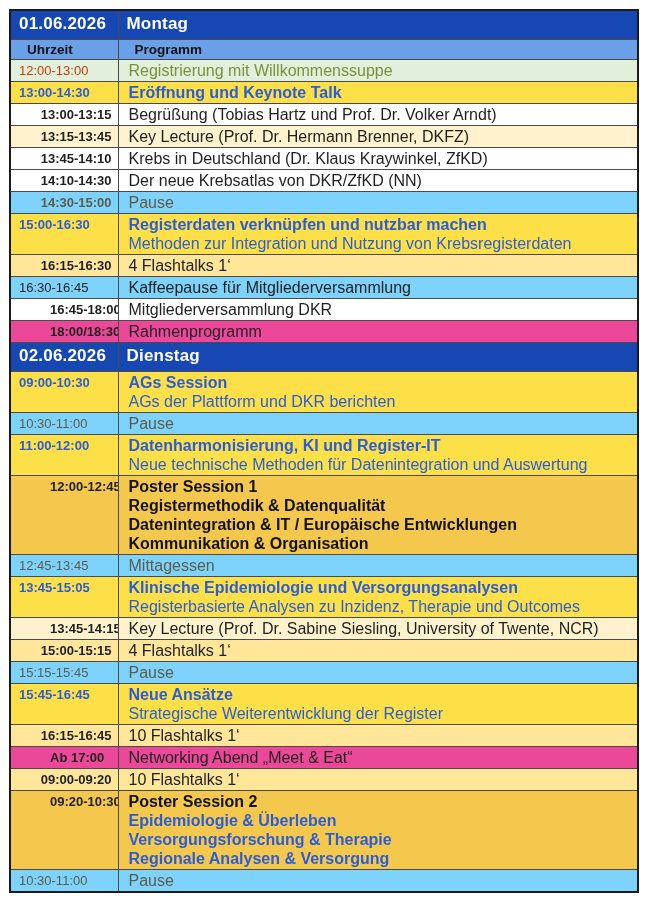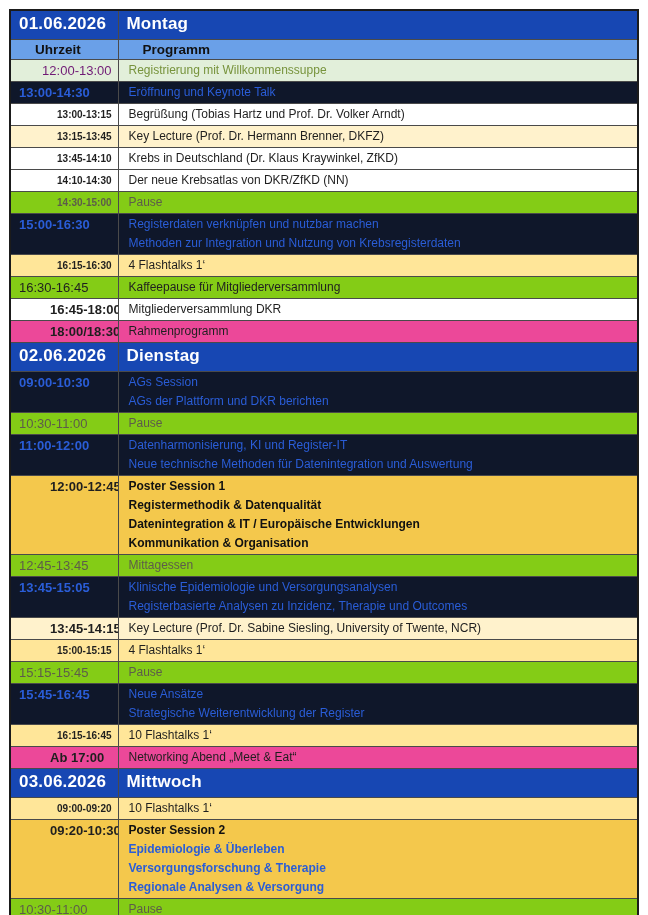--- a/index.html
+++ b/index.html
@@ -7,43 +7,43 @@
   .wrap{padding:9px 9px 0 9px;}
   table{border-collapse:collapse;width:630px;table-layout:fixed;}
   td{border:1px solid #4a4a4a;vertical-align:top;overflow:hidden;white-space:nowrap;}
   table{border:2px solid #1b1b1b;}
   col.c-time{width:108px;}
   
   tr.date-header td{background:#1747b3;color:#ffffff;font-weight:bold;font-size:17px;
     height:26px;vertical-align:middle;padding:0 0 2px 8px;letter-spacing:.2px;}
   
   tr.col-header td{background:#6aa0e8;color:#111;font-weight:bold;font-size:13.5px;
-    height:18px;vertical-align:middle;padding:0 0 1px 24px;}
+    height:18px;vertical-align:middle;padding:0 0 1px 16px;}
   
   .cell-time{font-size:13px;line-height:19px;padding:1px 6px 1px 8px;color:#1f1f1f;}
-  .cell-prog{font-size:12px;line-height:19px;padding:1px 6px 1px 10px;color:#1f1f1f;}
+  .cell-prog{font-size:16px;line-height:19px;padding:1px 6px 1px 10px;color:#1f1f1f;}
   .line{height:19px;}
   
   .bg-white{background:#ffffff;}
   .bg-green{background:#e2efda;}
-  .bg-session{background:#0f172a;margin-left:9px;}
+  .bg-session{background:#fde047;margin-left:9px;}
   .bg-cream{background:#fff2cc;}
   .bg-flash{background:#ffe699;}
-  .bg-pause{background:#84cc16;margin-top:20px;}
+  .bg-pause{background:#7dd3fc;margin-top:20px;}
   .bg-salmon{background:#ec4899;}
   .bg-gold{background:#f4c84c;}
   
-  .t-sub{text-align:right;font-size:10px;font-weight:600;line-height:19px;}
+  .t-sub{text-align:right;font-size:13px;font-weight:600;line-height:19px;}
   .t-bold{font-weight:700;padding-left:39px;}
   .t-blue{color:#2a5dd7;font-weight:700;}
-  .t-green{color:#701a75;text-align:right;}
+  .t-green{color:#c2410c;}
   .t-gray{color:#5d5c4a;font-weight:600;}
   .t-gray-left{color:#5d5c4a;}
   
-  .l-title{color:#2a5dd7;font-weight:400;}
+  .l-title{color:#2a5dd7;font-weight:700;}
   .l-sub{color:#2a5dd7;}
   .l-plain{color:#1f1f1f;}
   .l-bold{color:#111;font-weight:700;}
   .l-semibold{color:#111;font-weight:600;}
   .l-blueline{color:#2a5dd7;font-weight:700;}
   .l-green{color:#77933c;}
   .l-pause{color:#5d5c4a;}
 </style>
 </head>
 <body>
@@ -212,24 +212,20 @@
           <td class="cell-prog bg-flash">
             <div class="line l-plain">10 Flashtalks 1‘</div>
           </td>
         </tr>
         <tr>
           <td class="cell-time bg-salmon t-bold">Ab 17:00</td>
           <td class="cell-prog bg-salmon">
             <div class="line l-plain">Networking Abend „Meet &amp; Eat“</div>
           </td>
         </tr>
-        <tr class="date-header">
-          <td>03.06.2026</td>
-          <td>Mittwoch</td>
-        </tr>
         <tr>
           <td class="cell-time bg-flash t-sub">09:00-09:20</td>
           <td class="cell-prog bg-flash">
             <div class="line l-plain">10 Flashtalks 1‘</div>
           </td>
         </tr>
         <tr>
           <td class="cell-time bg-gold t-bold">09:20-10:30</td>
           <td class="cell-prog bg-gold">
             <div class="line l-bold">Poster Session 2</div>

